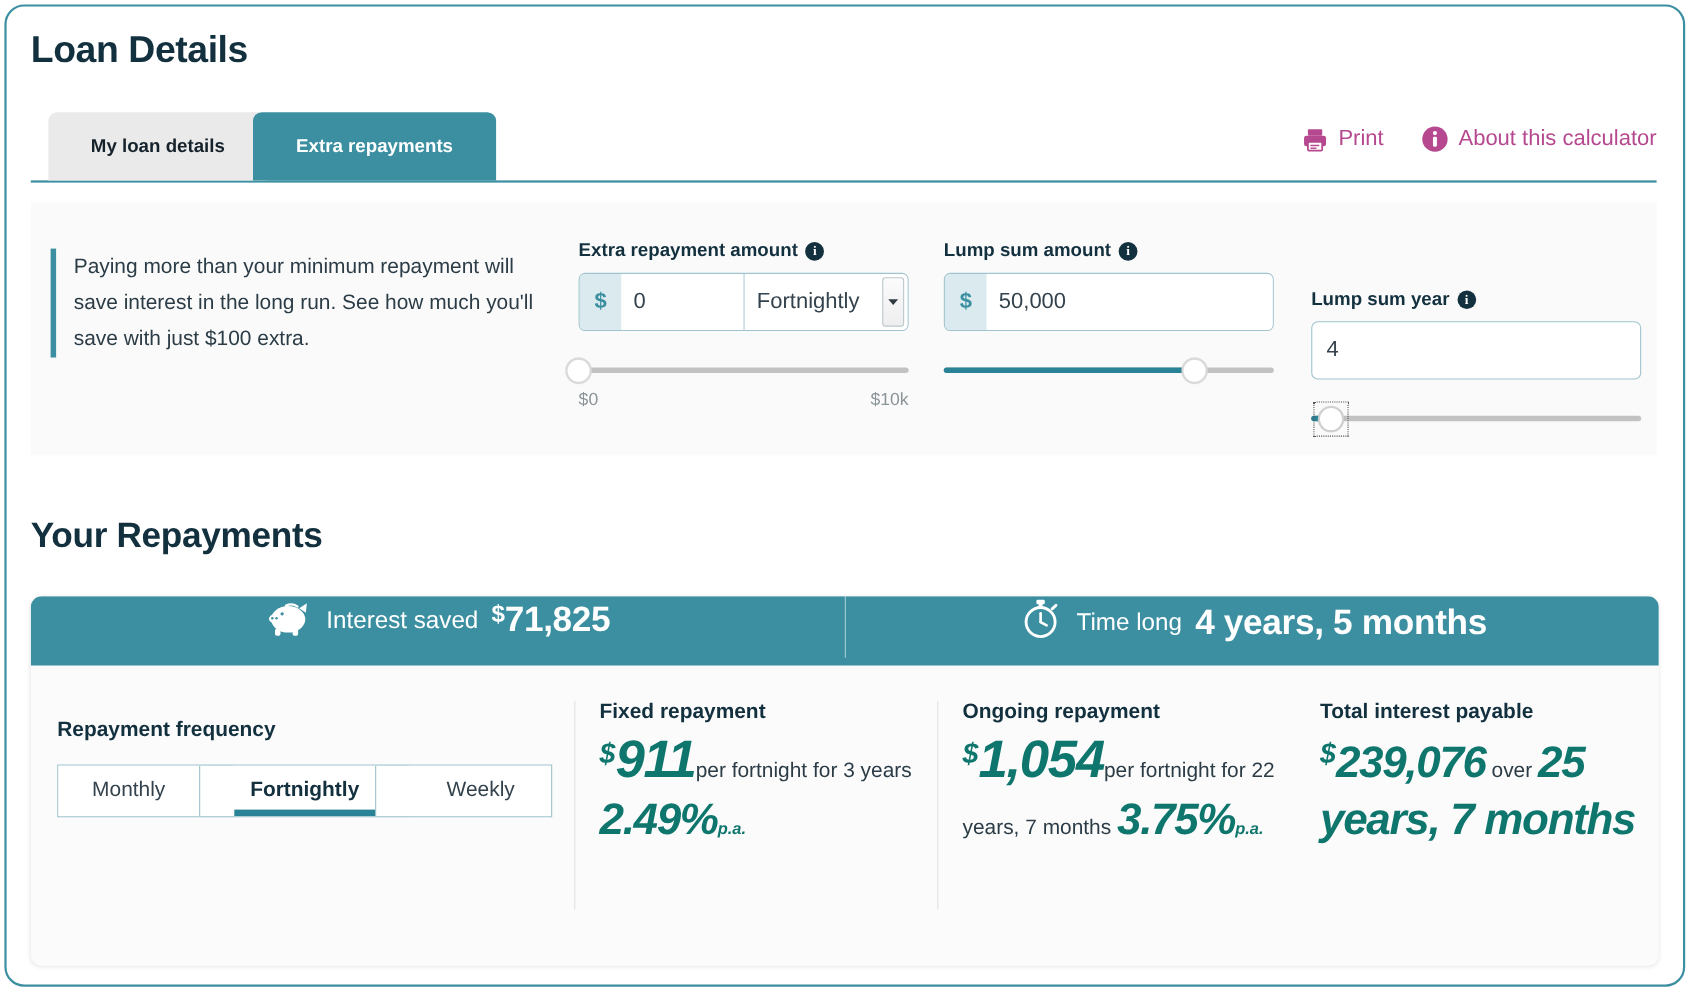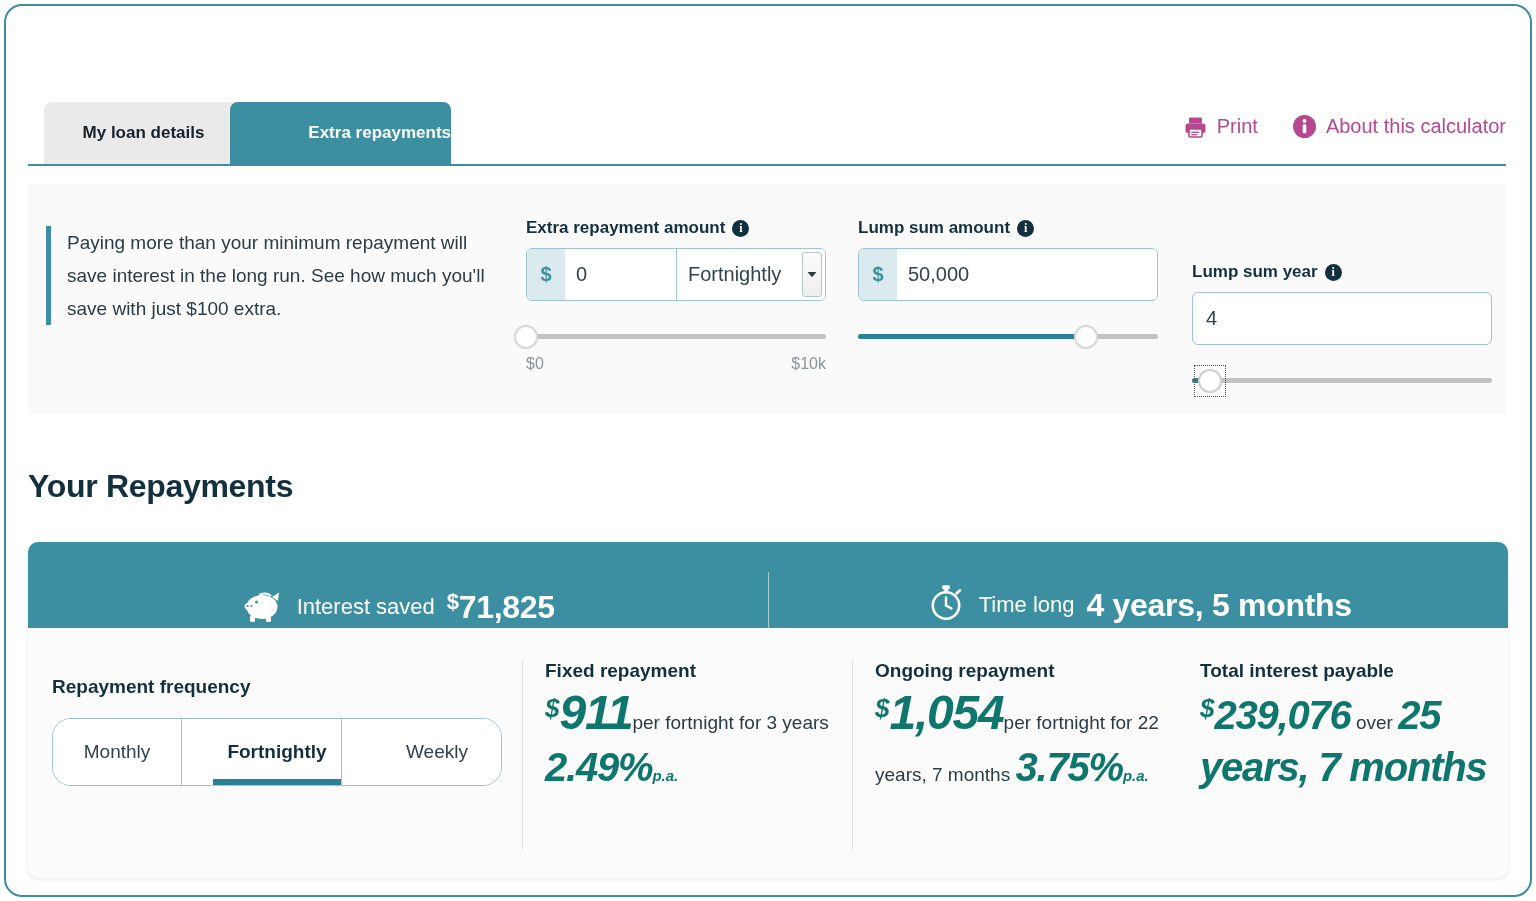--- a/index.html
+++ b/index.html
@@ -63,21 +63,20 @@
     left: 16px;
     width: 199px;
     background: #eaeaea;
     color: #16222b;
   }
   .tab.active {
     left: 202px;
     width: 221px;
     background: #3b8fa0;
     color: #ffffff;
-    justify-content: flex-end;
   }
 
   
   .panel {
     position: absolute;
     left: 22px; top: 178px;
     width: 1478px; height: 230px;
     background: #fafafa;
   }
 
@@ -280,24 +279,24 @@
     width: 1480px;
     height: 336px;
     background: #fbfbfb;
     border-radius: 10px;
     box-shadow: 0 1px 4px rgba(0,0,0,0.10);
     overflow: hidden;
   }
 
   .savings-banner {
     position: relative;
-    height: 86px;
+    height: 63px;
     background: #3b8fa0;
     display: flex;
-    align-items: flex-end;
+    align-items: flex-start;
   }
   .saving-item {
     flex: 1 1 0;
     display: flex;
     align-items: center;
     justify-content: center;
     gap: 12px;
     color: #ffffff;
   }
   .saving-item .lbl { font-size: 22px; }
@@ -320,23 +319,23 @@
     width: 450px;
   }
   .freq-label {
     font-size: 19px;
     font-weight: 700;
     color: #13303f;
     margin-bottom: 20px;
   }
   .freq-toggle {
     display: flex;
-    height: 68px;
+    height: 48px;
     border: 1px solid #9fc4cd;
-    border-radius: 19px;
+    border-radius: 0;
     overflow: hidden;
     background: #ffffff;
     gap: 31px;
   }
   .freq-btn {
     flex: 1 1 0;
     display: flex;
     align-items: center;
     justify-content: center;
     font-size: 19px;
@@ -389,20 +388,21 @@
   .cur-sm { font-size: 26px; vertical-align: 12px; letter-spacing: 0; }
   .sm-unit { font-size: 15px; font-weight: 700; letter-spacing: 0; }
   .normal { font-weight: 400; }
 </style>
 </head>
 <body>
 
 <div class="page-frame">
  <div class="inner">
 
+  <div class="page-title">Loan Details</div>
 
   <div class="tabbar">
     <div class="tab inactive">
       <span>My loan details</span>
     </div>
     <div class="tab active">
       <span>Extra repayments</span>
     </div>
   </div>
 

